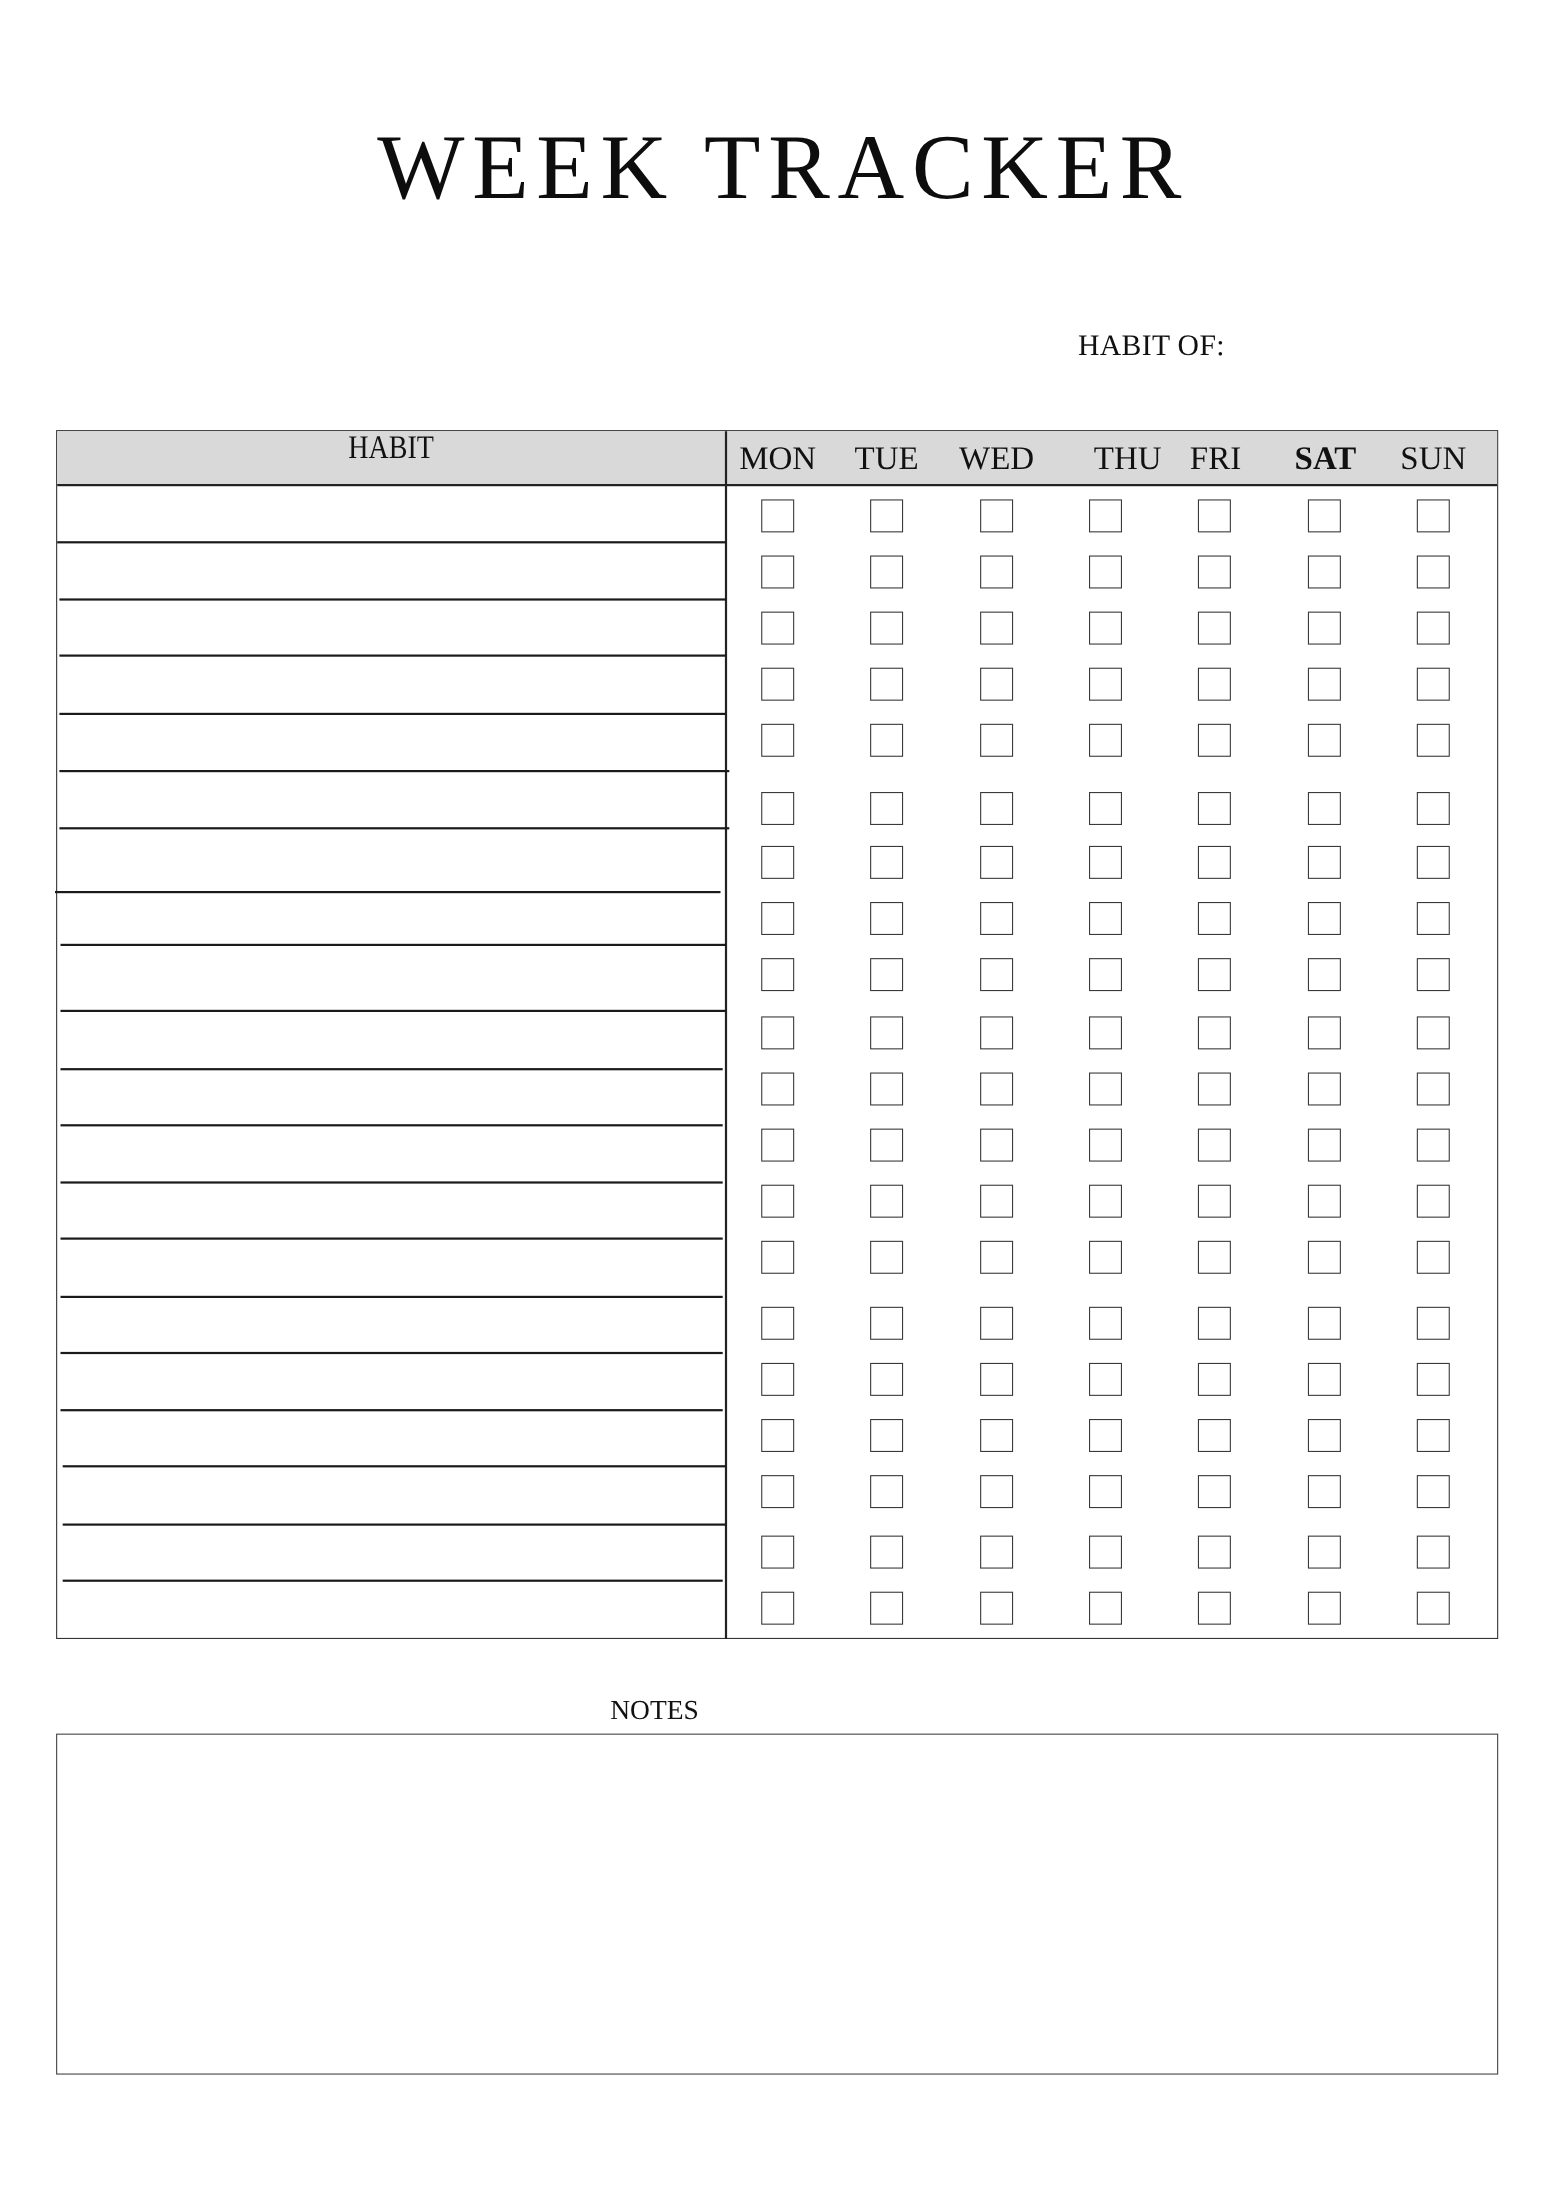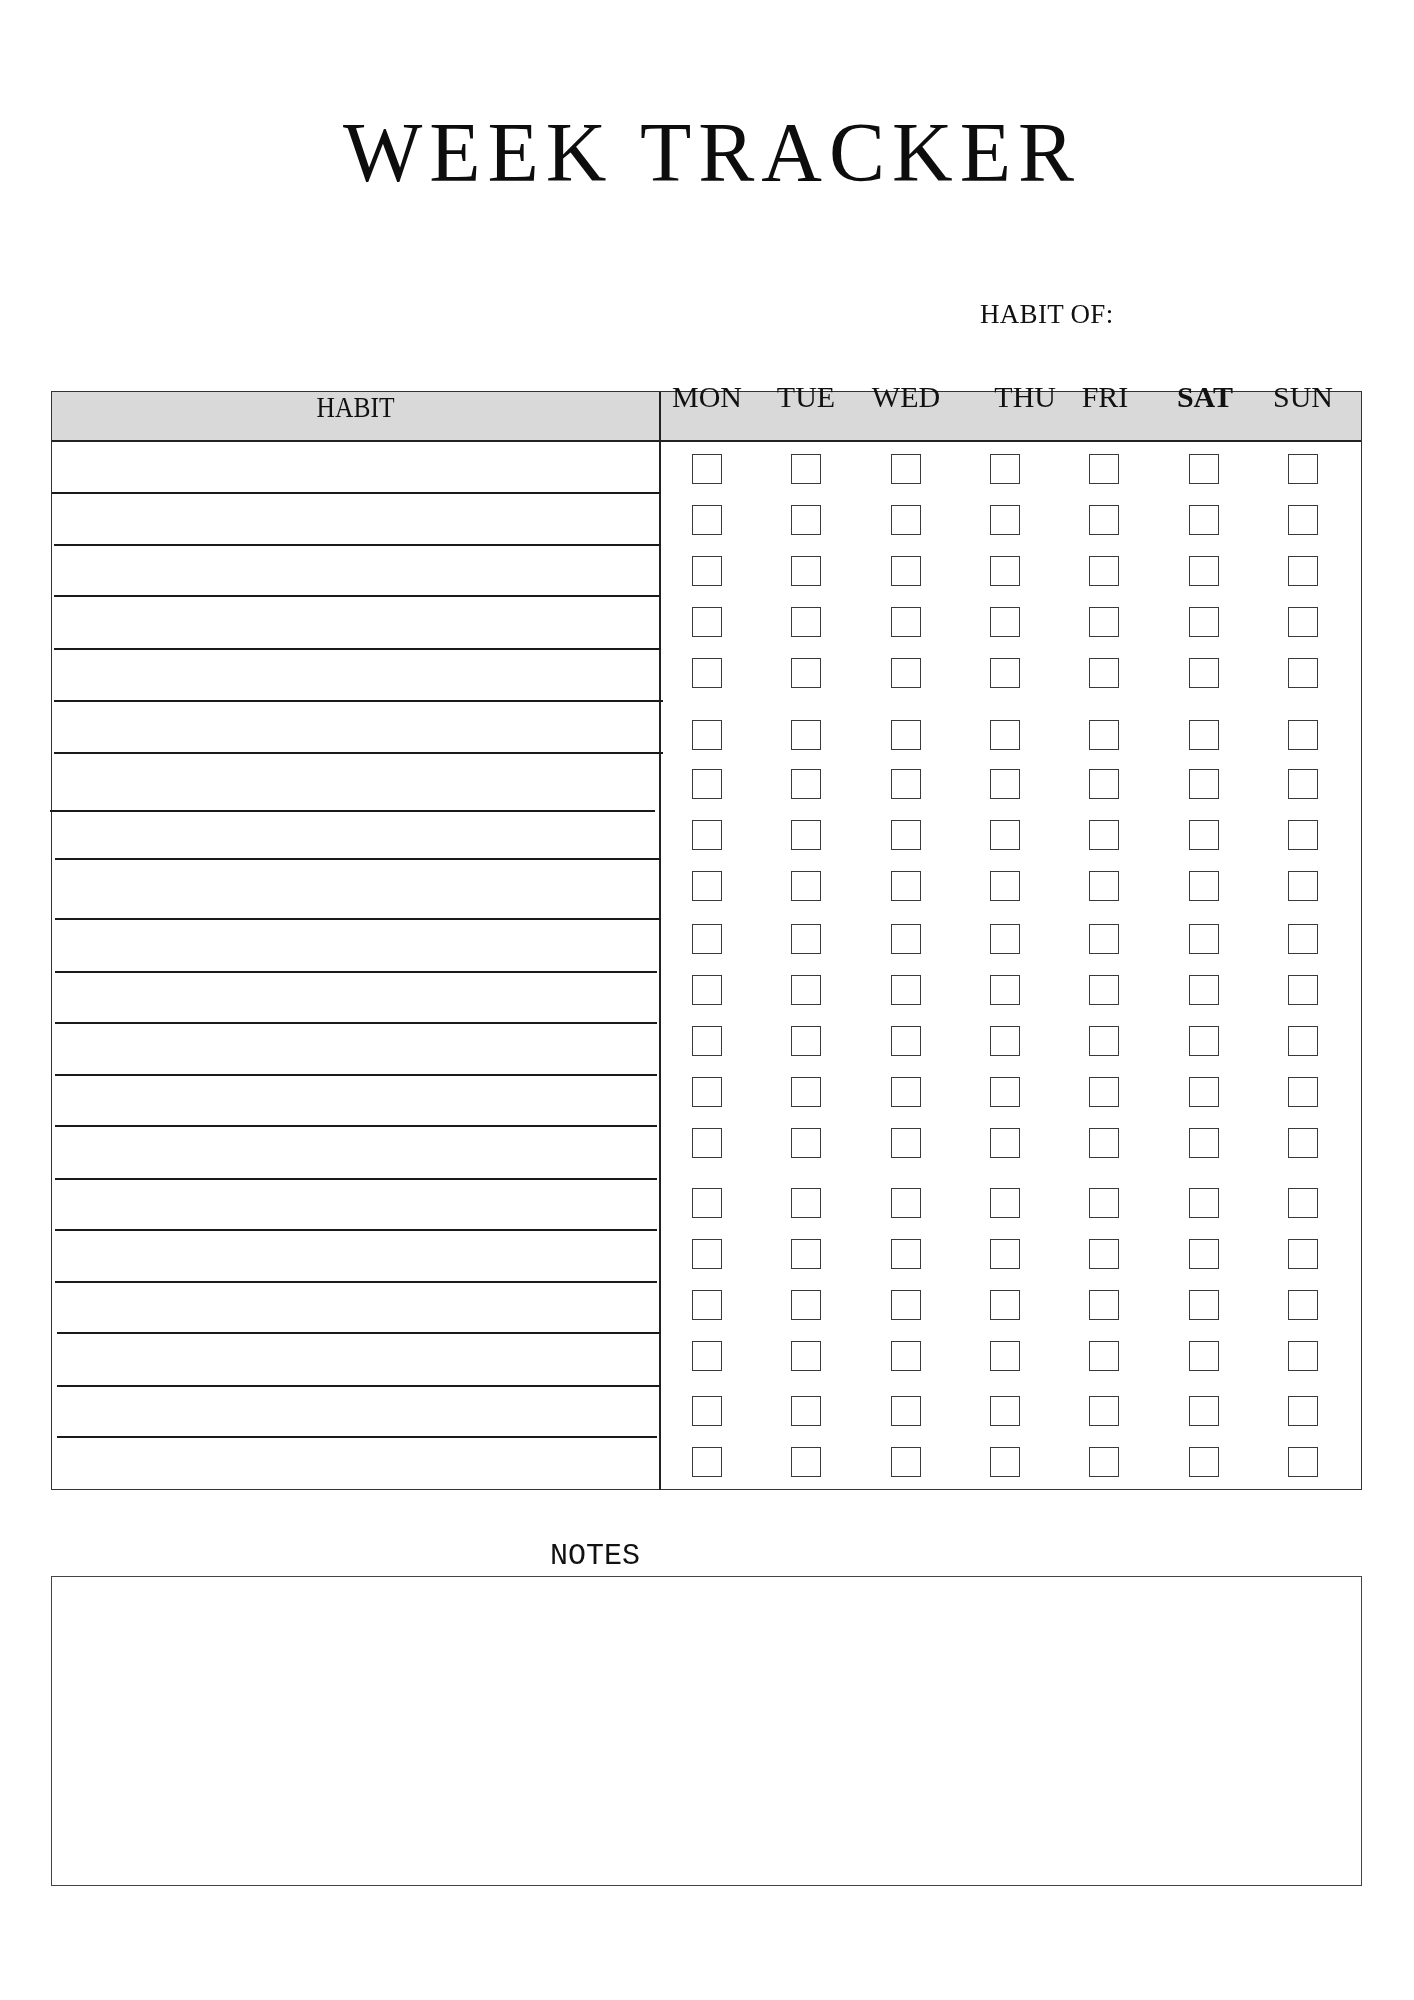--- a/index.html
+++ b/index.html
@@ -5,25 +5,25 @@
   html, body { margin:0; padding:0; background:#ffffff; }
   body { width:1414px; height:2000px; position:relative; overflow:hidden; font-family:"DejaVu Serif", serif; color:#111; }
   .abs { position:absolute; }
   #title { left:0; width:1414px; top:108px; text-align:center; font-family:"Liberation Serif", serif; font-size:84px; letter-spacing:7px; font-weight:normal; color:#0d0d0d; line-height:90px; transform:scaleX(1.0); padding-left:10px; box-sizing:border-box; }
   #week-of { left:980px; top:298px; font-family:"Liberation Serif", serif; font-size:27px; color:#111; line-height:32px; letter-spacing:0.3px; }
   #week-value { left:1125px; top:298px; width:230px; height:32px; font-family:"Liberation Serif", serif; font-size:27px; }
   #table-outer { left:51px; top:391px; width:1311px; height:1099px; border:1.5px solid #333; box-sizing:border-box; }
   #header-bg { left:52px; top:392px; width:1309px; height:50px; background:#d9d9d9; border-bottom:2px solid #222; box-sizing:border-box; }
   #divider { left:659px; top:392px; width:2px; height:1098px; background:#222; }
   #habit-header { left:52px; top:389px; width:607px; text-align:center; font-family:"Liberation Serif", serif; font-size:30px; line-height:36px; transform:scaleX(0.85); color:#111; }
-  .day-label { top:376px; width:100px; text-align:center; font-family:"Liberation Serif", serif; font-size:30px; line-height:42px; color:#111; }
+  .day-label { top:396px; width:100px; text-align:center; font-family:"Liberation Serif", serif; font-size:30px; line-height:42px; color:#111; }
   .row-line { height:2px; background:#1a1a1a; }
   .habit-input { border:none; background:transparent; outline:none; font-family:"Liberation Serif", serif; font-size:24px; color:#111; padding:0 10px; box-sizing:border-box; }
   .cb { width:30px; height:30px; border:1.8px solid #3a3a3a; background:#fff; box-sizing:border-box; cursor:pointer; }
-  #notes-label { left:0; width:1190px; top:1538px; text-align:center; font-family:Liberation Mono, monospace; font-size:30px; line-height:36px; color:#111; padding-left:0; }
+  #notes-label { left:0; width:1190px; top:1538px; text-align:center; font-family:Liberation Serif, serif; font-size:25px; line-height:36px; color:#111; padding-left:0; }
   #notes-box { left:51px; top:1576px; width:1311px; height:310px; border:1.8px solid #444; box-sizing:border-box; background:#fff; }
   #notes-area { left:54px; top:1579px; width:1305px; height:304px; border:none; resize:none; outline:none; background:transparent; font-family:"Liberation Serif", serif; font-size:24px; padding:10px; box-sizing:border-box; }
 </style>
 </head>
 <body>
 
 <div id="page">
   <div id="title" class="abs">WEEK TRACKER</div>
 
   <div id="week-of" class="abs">HABIT OF:</div>

